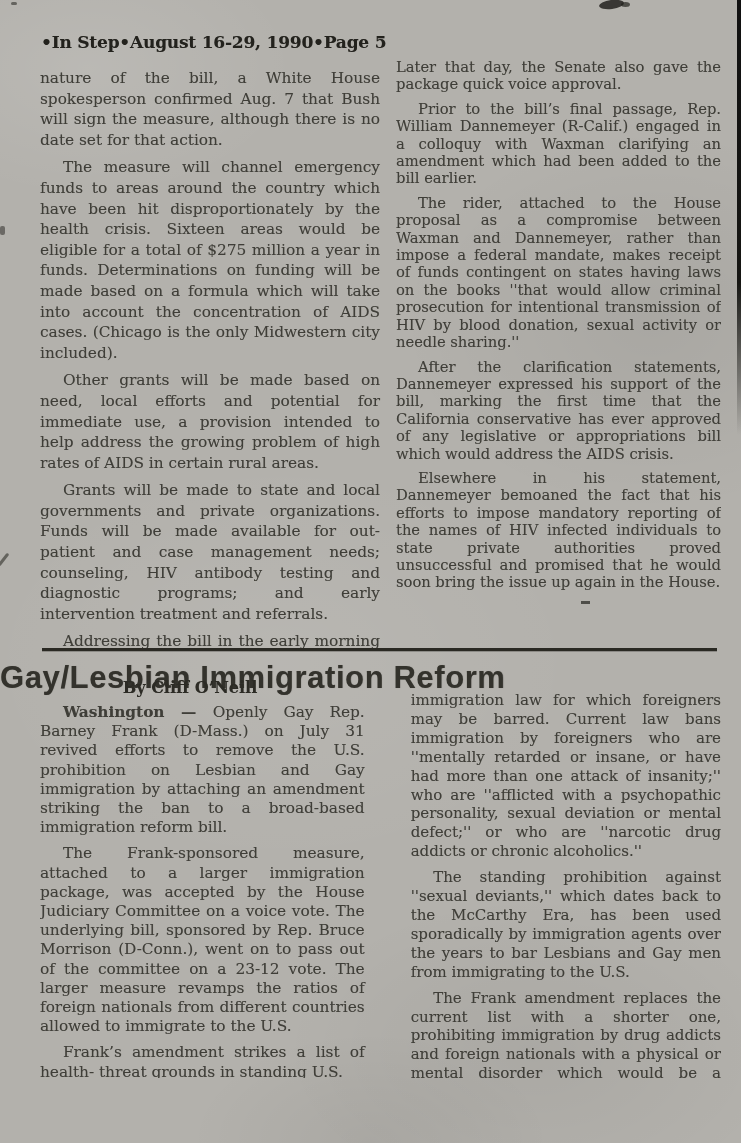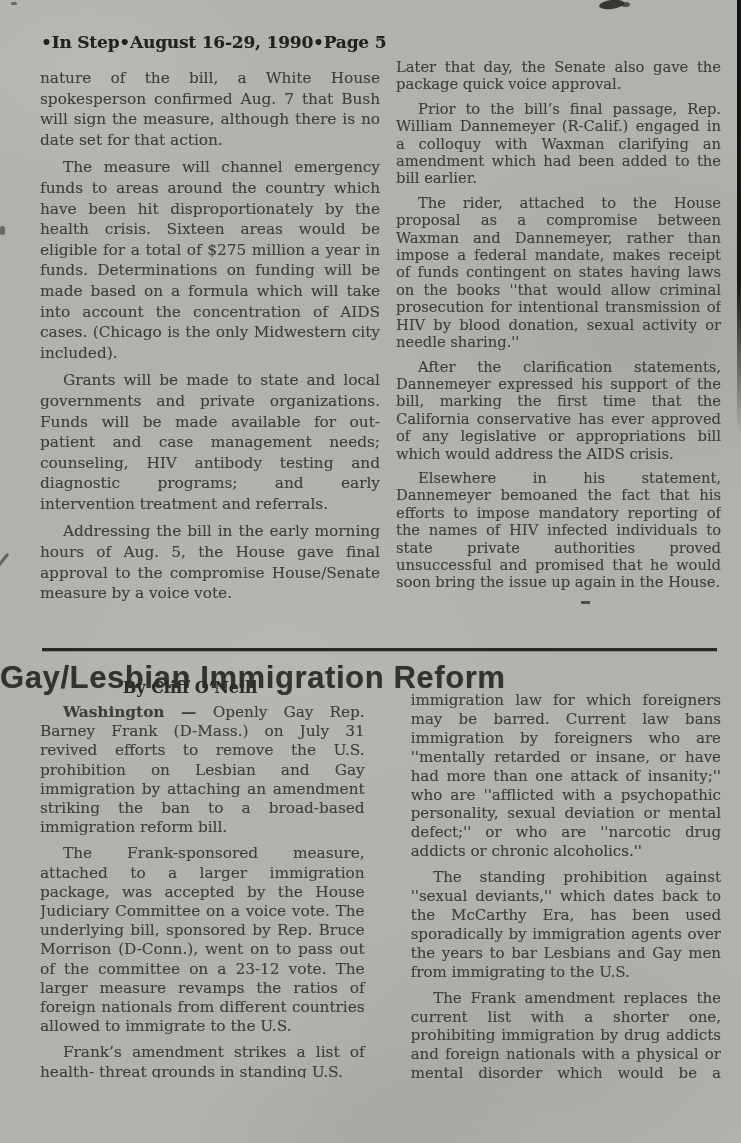--- a/index.html
+++ b/index.html
@@ -83,20 +83,21 @@
   <div class="artifact left-mark"></div>
   <div class="artifact stray-dash"></div>
 
   <div class="header">•In Step•August 16-29, 1990•Page 5</div>
 
   <div class="cols s1">
     <div class="col col-l1">
 
     <p class="para flush"><b class="lead"></b><span>nature of the bill, a White House spokesperson confirmed Aug. 7 that Bush will sign the measure, although there is no date set for that action.</span></p>
         <p class="para"><b class="lead"></b><span>The measure will channel emergency funds to areas around the country which have been hit disproportionately by the health crisis. Sixteen areas would be eligible for a total of $275 million a year in funds. Determinations on funding will be made based on a formula which will take into account the concentration of AIDS cases. (Chicago is the only Midwestern city included).</span></p>
+        <p class="para"><b class="lead"></b><span>Other grants will be made based on need, local efforts and potential for immediate use, a provision intended to help address the growing problem of high rates of AIDS in certain rural areas.</span></p>
         <p class="para"><b class="lead"></b><span>Grants will be made to state and local governments and private organizations. Funds will be made available for out-patient and case management needs; counseling, HIV antibody testing and diagnostic programs; and early intervention treatment and referrals.</span></p>
         <p class="para"><b class="lead"></b><span>Addressing the bill in the early morning hours of Aug. 5, the House gave final approval to the compromise House/Senate measure by a voice vote.</span></p>
       </div>
     <div class="col col-r1">
 
     <p class="para flush"><b class="lead"></b><span>Later that day, the Senate also gave the package quick voice approval.</span></p>
         <p class="para"><b class="lead"></b><span>Prior to the bill’s final passage, Rep. William Dannemeyer (R-Calif.) engaged in a colloquy with Waxman clarifying an amendment which had been added to the bill earlier.</span></p>
         <p class="para"><b class="lead"></b><span>The rider, attached to the House proposal as a compromise between Waxman and Dannemeyer, rather than impose a federal mandate, makes receipt of funds contingent on states having laws on the books ''that would allow criminal prosecution for intentional transmission of HIV by blood donation, sexual activity or needle sharing.''</span></p>
         <p class="para"><b class="lead"></b><span>After the clarification statements, Dannemeyer expressed his support of the bill, marking the first time that the California conservative has ever approved of any legislative or appropriations bill which would address the AIDS crisis.</span></p>
         <p class="para"><b class="lead"></b><span>Elsewhere in his statement, Dannemeyer bemoaned the fact that his efforts to impose mandatory reporting of the names of HIV infected individuals to state private authorities proved unsuccessful and promised that he would soon bring the issue up again in the House.</span></p>

